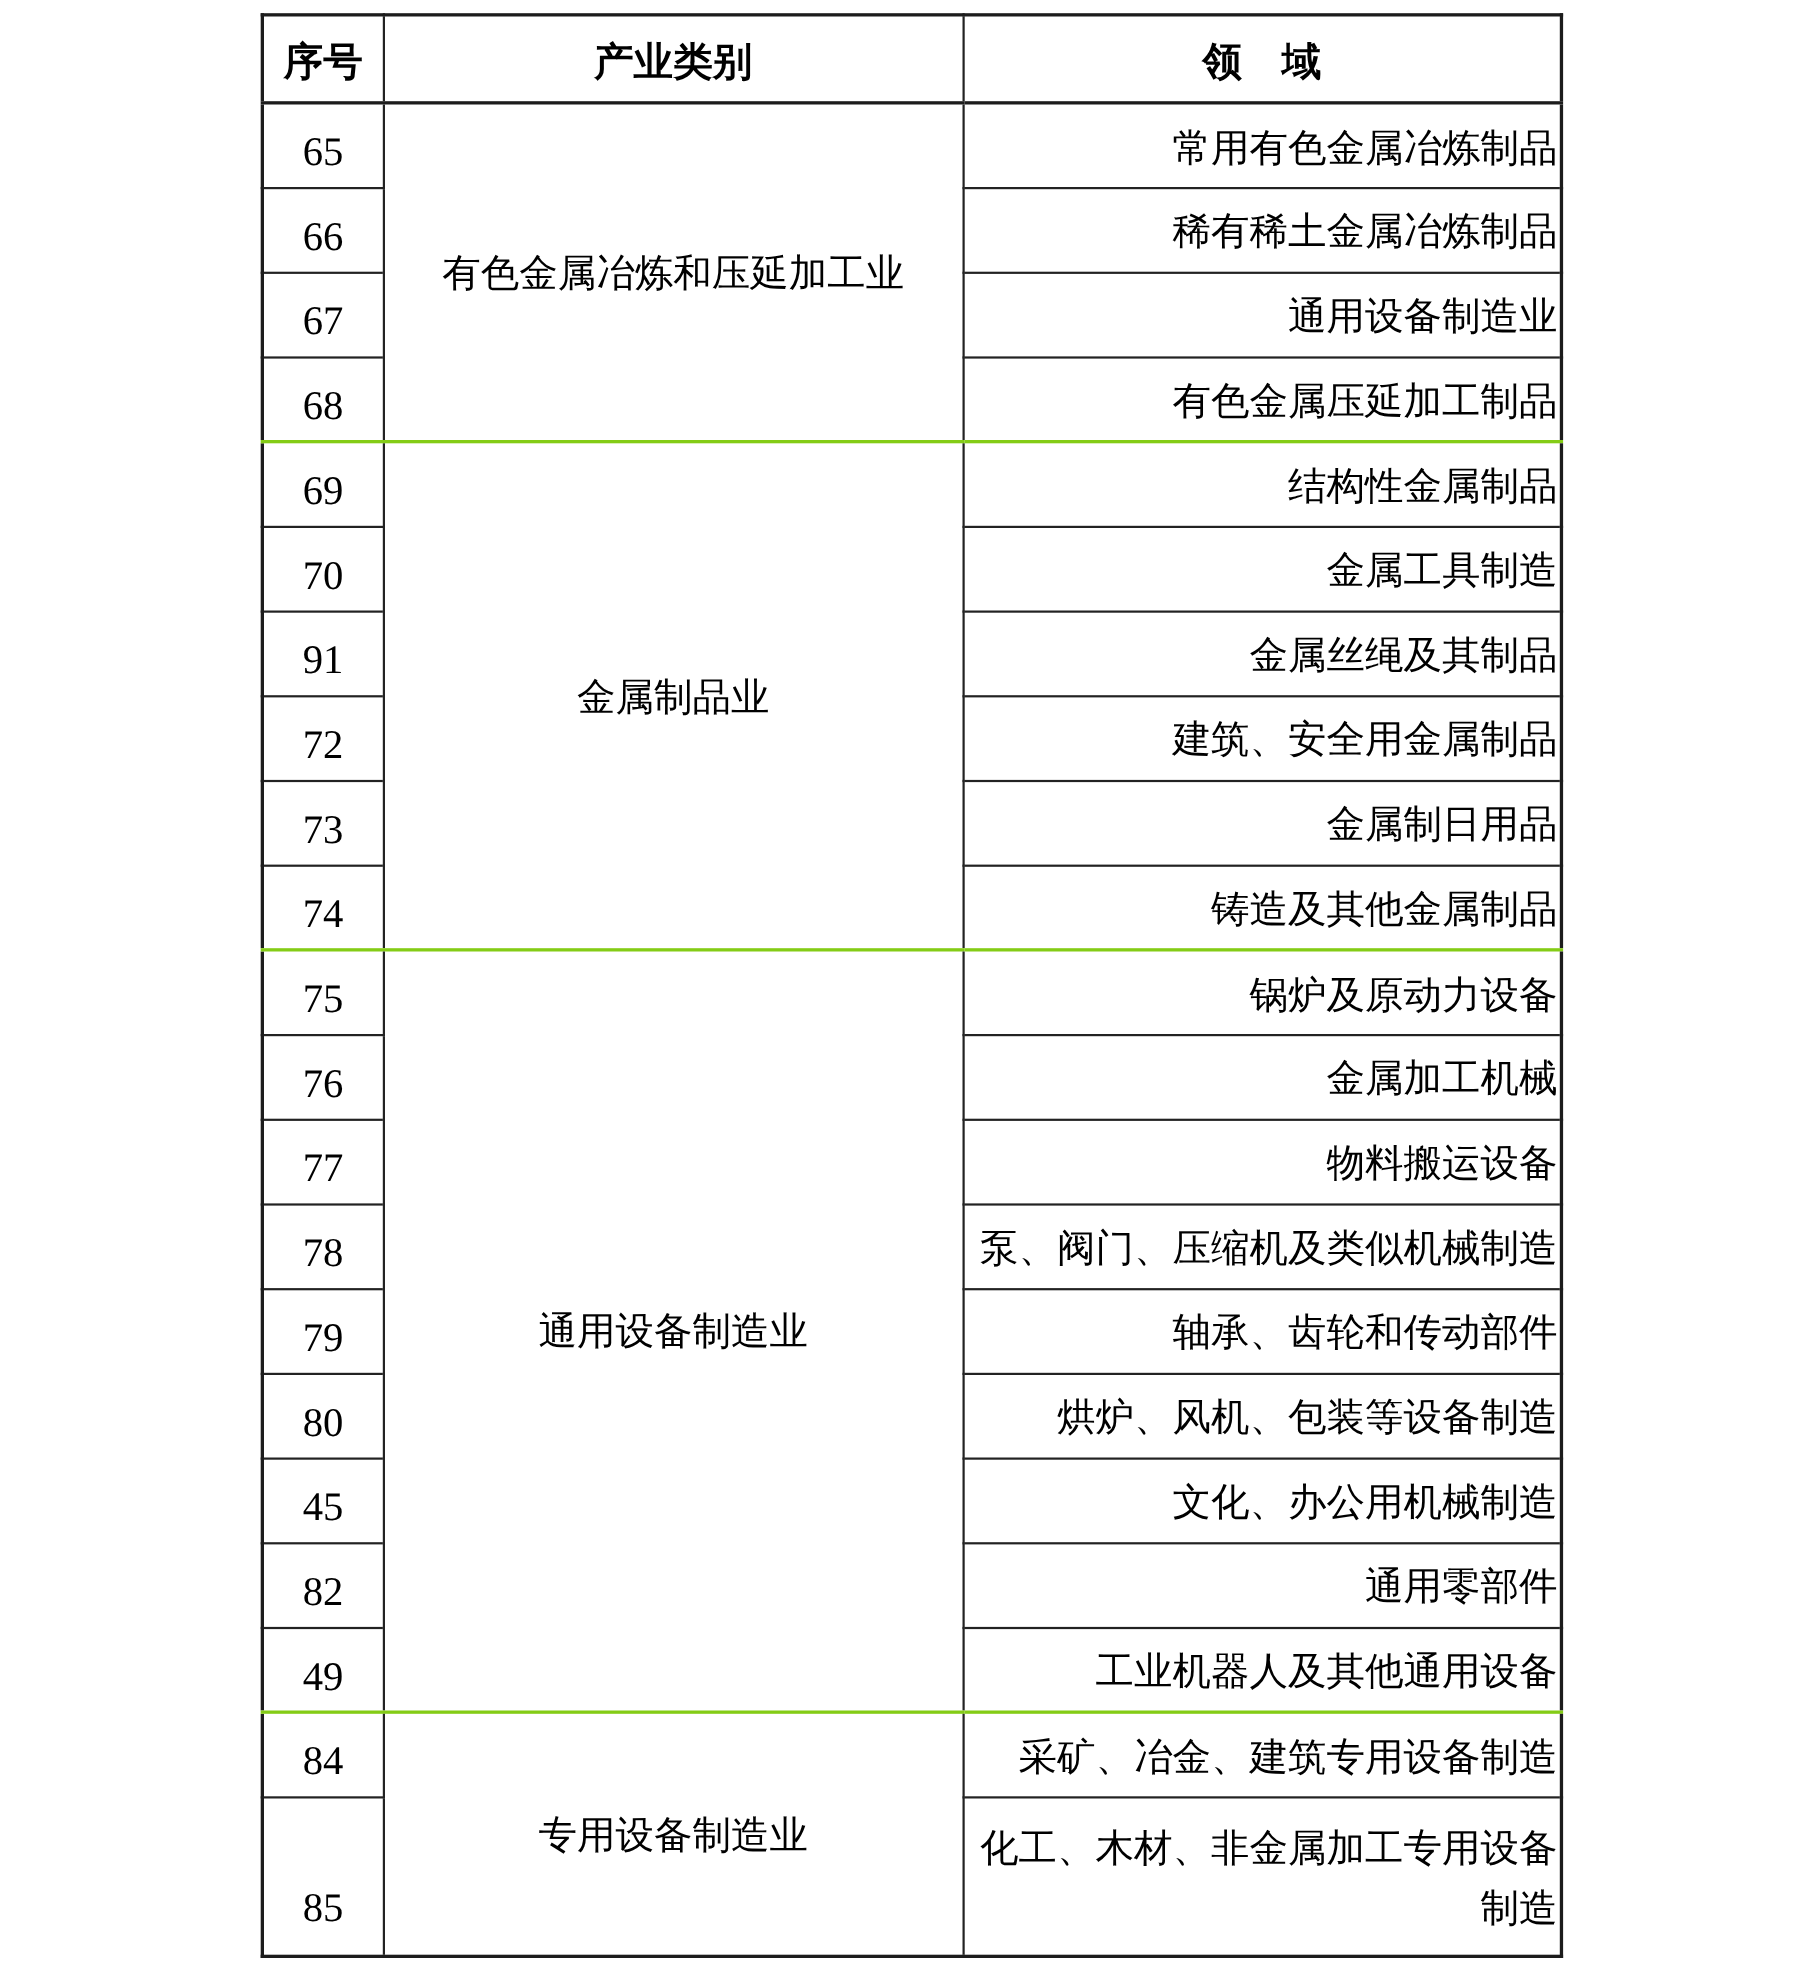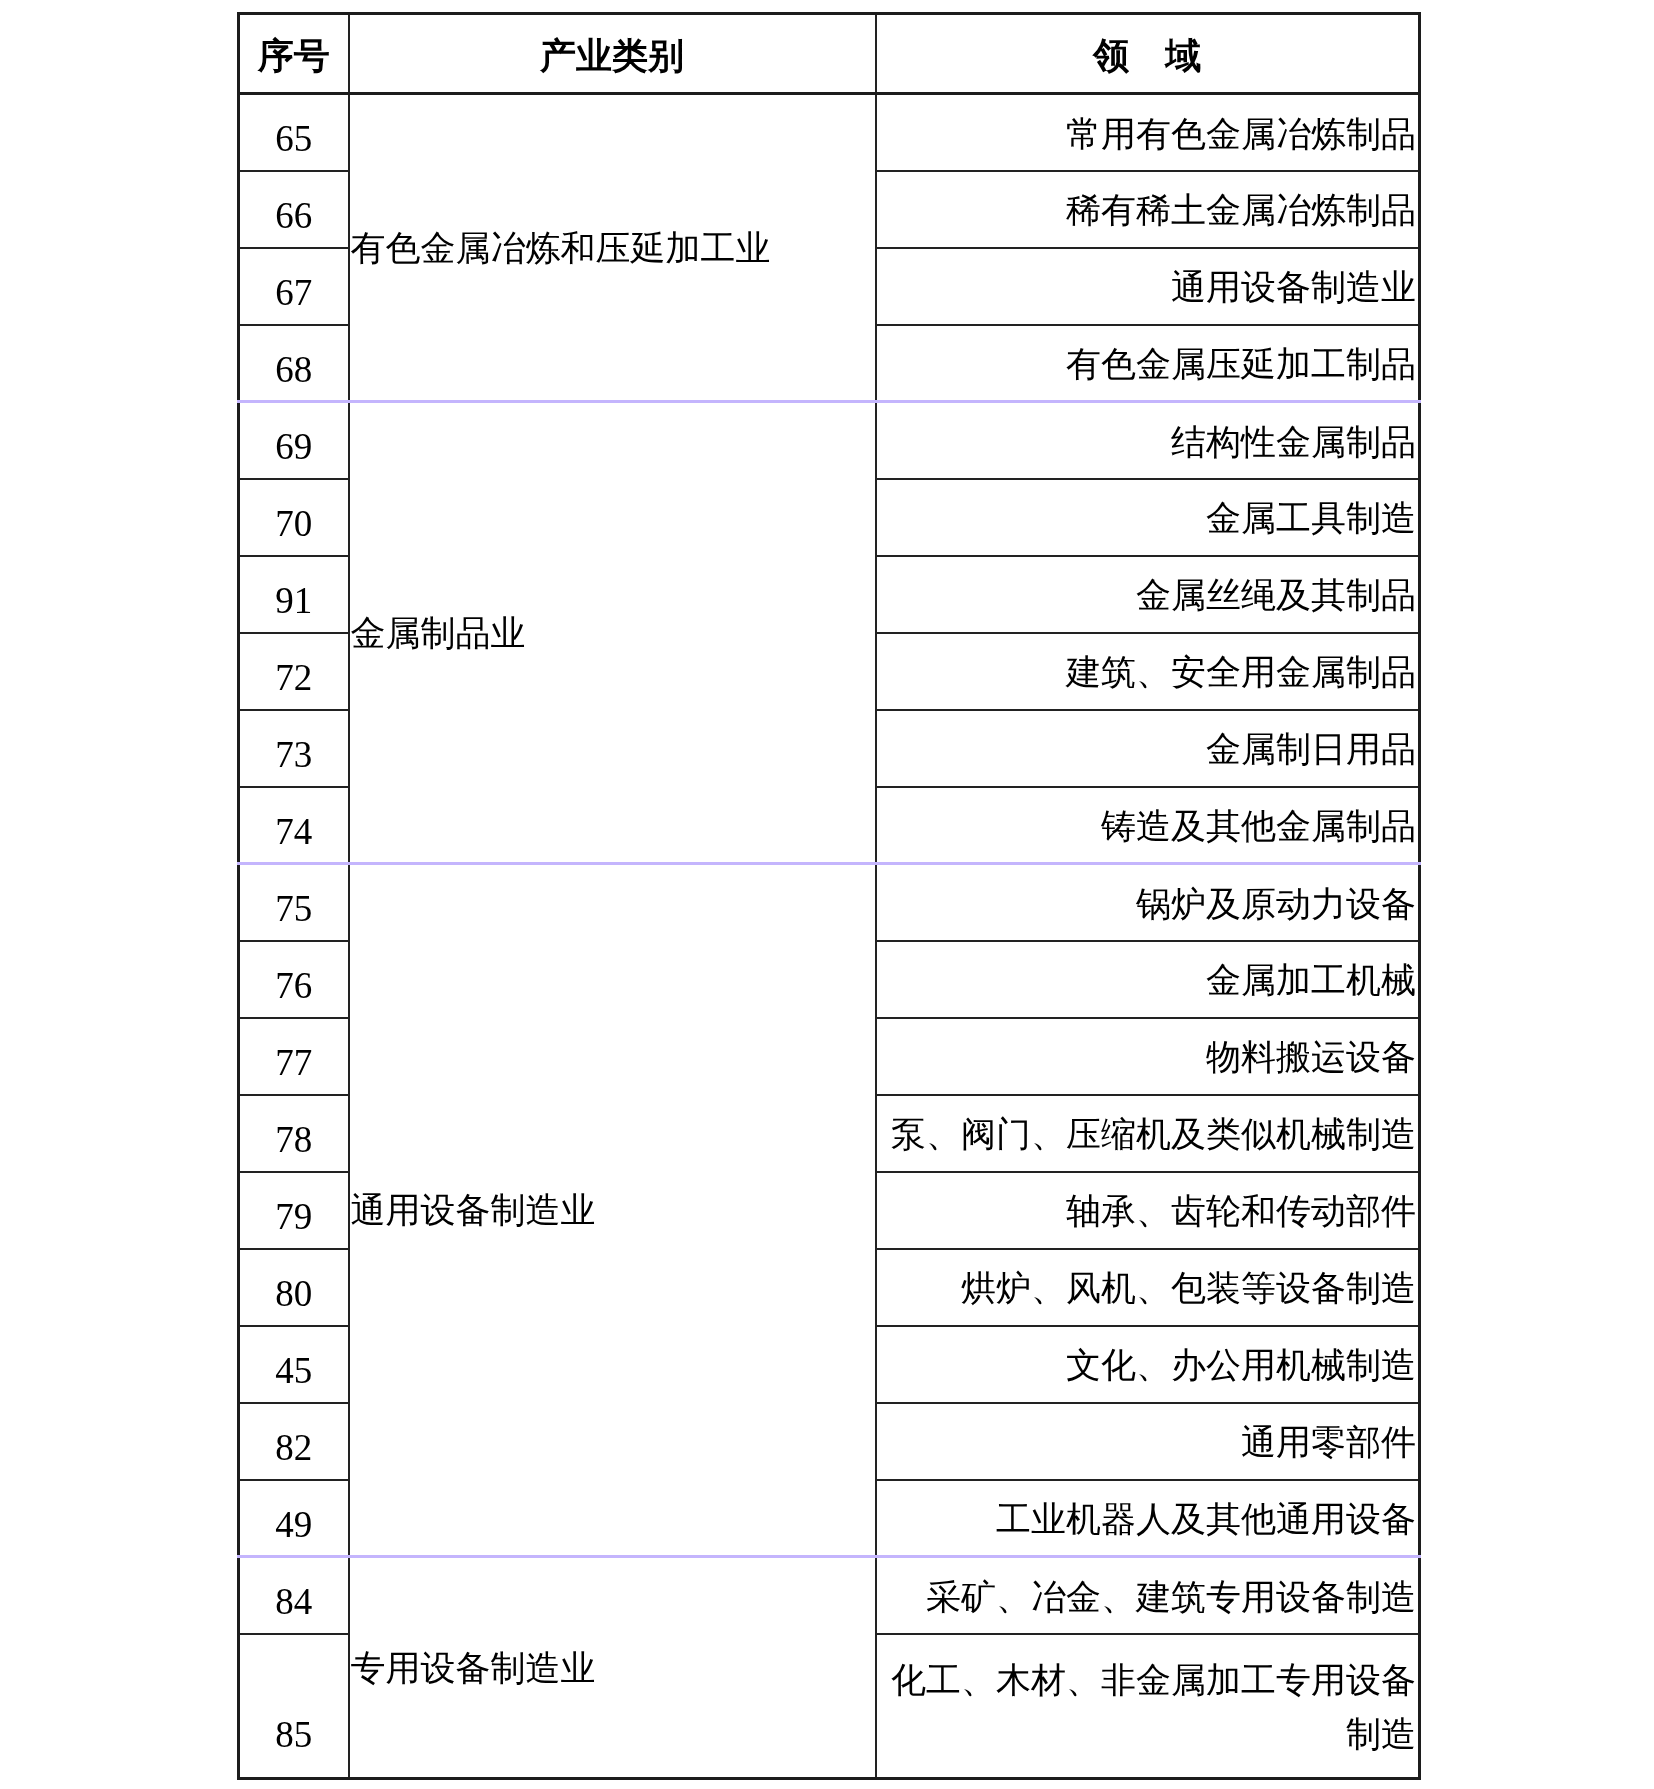--- a/index.html
+++ b/index.html
@@ -70,33 +70,34 @@
     font-family: "Liberation Serif", "DejaVu Serif", serif;
   }
 
   tr.tall td.no {
     vertical-align: bottom;
     padding-bottom: 14px;
     padding-top: 0;
   }
 
   td.cat {
+    text-align: center;
     padding-top: 4px;
   }
 
   td.field {
     text-align: right;
     padding-left: 14px;
     padding-right: 2px;
     padding-top: 6px;
   }
 
   
   tbody tr.group-start td {
-    border-top: 3px solid #c4b5fd;
+    border-top: 3px solid #84cc16;
     margin-left: 37px;
   }
 </style>
 </head>
 <body>
 
 <div class="page">
   <table class="industry-table">
     <colgroup>
       <col class="c-no">

